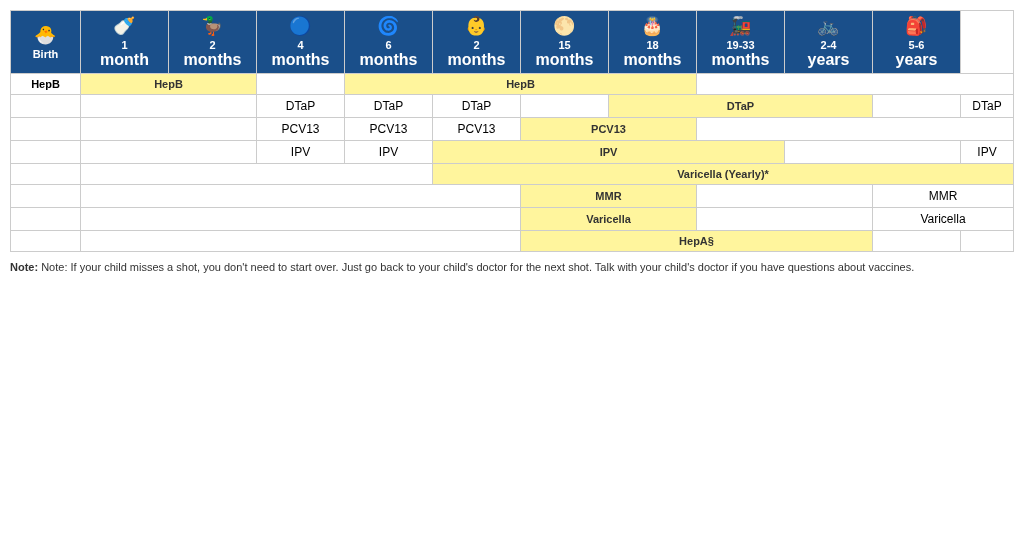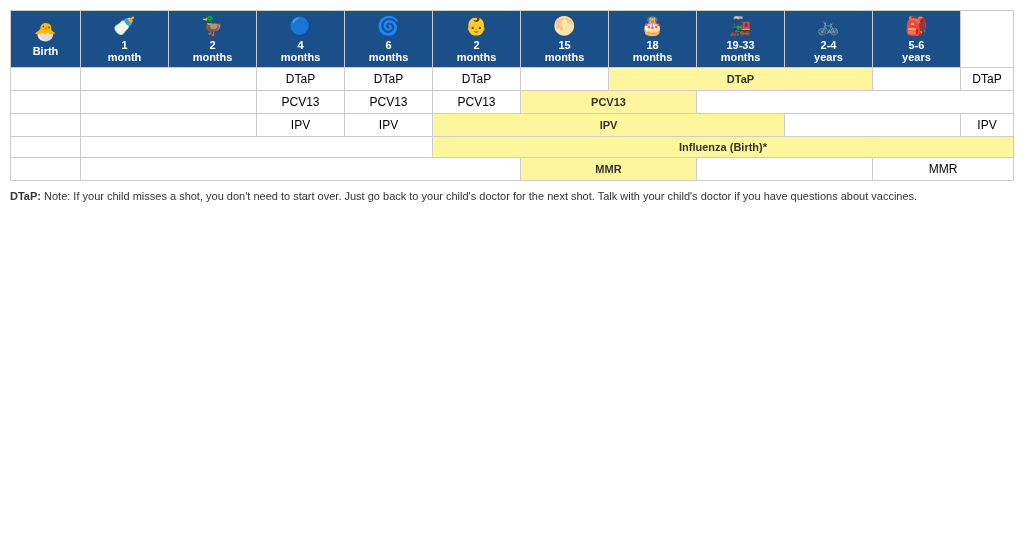--- a/index.html
+++ b/index.html
@@ -27,21 +27,21 @@
       font-weight: bold;
       font-size: 11px;
       padding: 6px 4px;
     }
     .header-cell .age-label {
       font-size: 11px;
       font-weight: bold;
       display: block;
     }
     .header-cell .age-sub {
-      font-size: 11px;
+      font-size: 16px;
       display: block;
     }
     .header-cell .icon {
       font-size: 18px;
       display: block;
       margin-bottom: 2px;
     }
     .yellow-bar {
       background-color: #fff59d;
       font-weight: bold;
@@ -124,20 +124,27 @@
           <span class="age-sub">years</span>
         </th>
         <th class="header-cell" style="width: 88px;">
           <span class="icon">🎒</span>
           <span class="age-label">5-6</span>
           <span class="age-sub">years</span>
         </th>
       </tr>
   </thead>
   <tbody id="table-body">
+  <tr>
+        <td class="row-label">HepB</td>
+        <td colspan="2" class="yellow-bar">HepB</td>
+        <td colspan="1"></td>
+        <td colspan="4" class="yellow-bar">HepB</td>
+        <td colspan="4"></td>
+      </tr>
       <tr>
         <td class="row-label empty-cell"></td>
         <td colspan="2"></td>
         <td colspan="1">DTaP</td>
         <td colspan="1">DTaP</td>
         <td colspan="1">DTaP</td>
         <td colspan="1"></td>
         <td colspan="3" class="yellow-bar">DTaP</td>
         <td colspan="1"></td>
         <td colspan="1">DTaP</td>
@@ -156,25 +163,39 @@
         <td colspan="2"></td>
         <td colspan="1">IPV</td>
         <td colspan="1">IPV</td>
         <td colspan="4" class="yellow-bar">IPV</td>
         <td colspan="2"></td>
         <td colspan="1">IPV</td>
       </tr>
       <tr>
         <td class="row-label"></td>
         <td colspan="4"></td>
-        <td colspan="7" class="yellow-bar">Influenza (Birth)*</td>
+        <td colspan="7" class="yellow-bar">Varicella (Yearly)*</td>
       </tr>
       <tr>
         <td class="row-label"></td>
         <td colspan="5"></td>
         <td colspan="2" class="yellow-bar">MMR</td>
         <td colspan="2"></td>
         <td colspan="2">MMR</td>
+      </tr>
+      <tr>
+        <td class="row-label"></td>
+        <td colspan="5"></td>
+        <td colspan="2" class="yellow-bar">Varicella</td>
+        <td colspan="2"></td>
+        <td colspan="2">Varicella</td>
+      </tr>
+      <tr>
+        <td class="row-label"></td>
+        <td colspan="5"></td>
+        <td colspan="4" class="yellow-bar">HepA§</td>
+        <td colspan="1"></td>
+        <td colspan="1"></td>
       </tr>
     </tbody>
 </table>
 
-<p class="note-text"><b>DTaP:</b> Note: If your child misses a shot, you don't need to start over. Just go back to your child's doctor for the next shot. Talk with your child's doctor if you have questions about vaccines.</p>
+<p class="note-text"><b>Note:</b> Note: If your child misses a shot, you don't need to start over. Just go back to your child's doctor for the next shot. Talk with your child's doctor if you have questions about vaccines.</p>
 
 </body></html>

